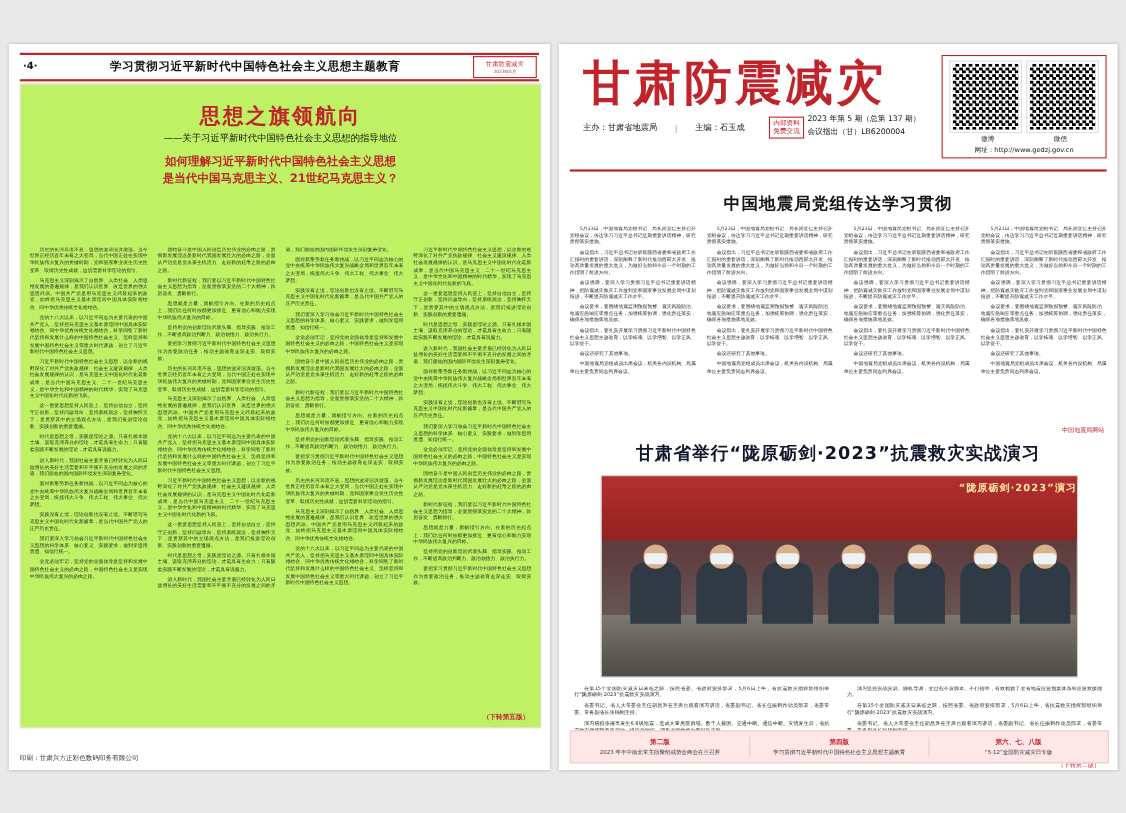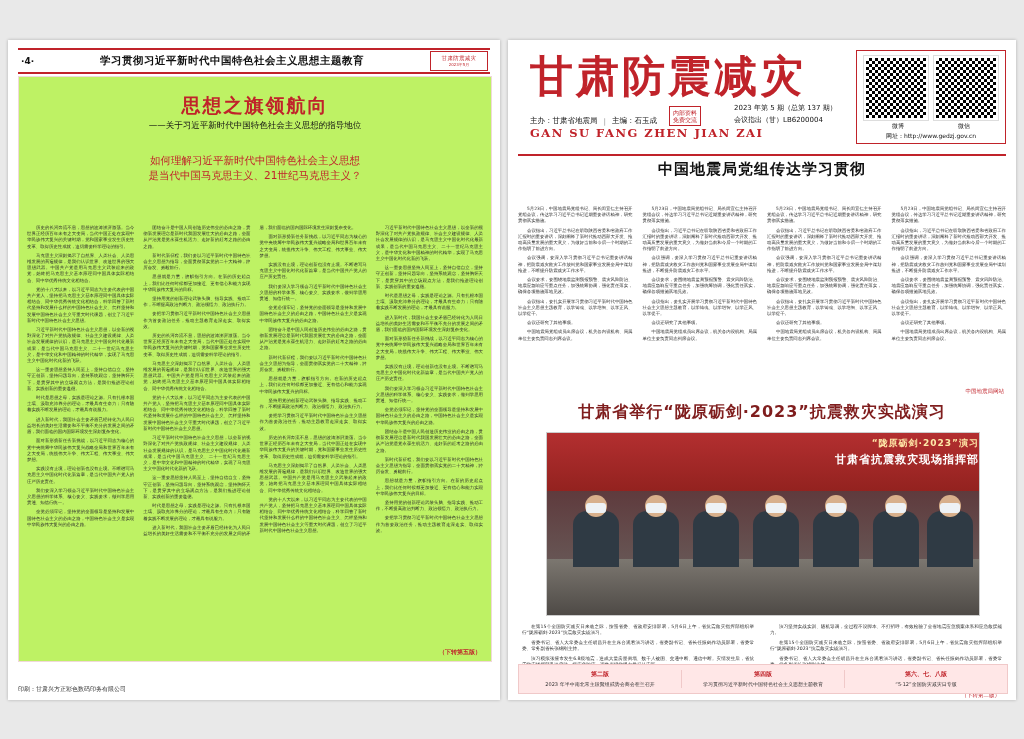--- a/index.html
+++ b/index.html
@@ -49,21 +49,21 @@
     text-align:center;color:#c0232a;font-size:19px;font-weight:bold;
     margin-top:16px;letter-spacing:2px;
   }
   .lp-sub1{
     text-align:center;color:#c0232a;font-size:10px;font-weight:bold;margin-top:10px;
   }
   .lp-sub2{
     text-align:center;color:#111;font-size:8.5px;margin-top:1px;
   }
   .lp-sub3{
-    text-align:center;color:#c0232a;font-size:10.5px;font-weight:normal;margin-top:21px;line-height:15px;
+    text-align:center;color:#c0232a;font-size:10.5px;font-weight:bold;margin-top:8px;line-height:15px;
   }
   .lp-cols{
     position:absolute;left:8px;top:148px;right:8px;bottom:22px;
     column-count:4;column-gap:9px;
     font-size:4.4px;line-height:6.2px;color:#2a2a2a;
     text-align:justify;
     overflow:hidden;
   }
   .lp-cols p{margin:0 0 3px 0;text-indent:9px;}
   .lp-foot-note{
@@ -84,21 +84,21 @@
   }
   .mast-title{
     position:absolute;left:22px;top:10px;width:330px;height:52px;
     color:#c0232a;font-size:43px;font-weight:bold;
     font-family:"DejaVu Serif","Liberation Serif",serif;
     letter-spacing:3px;line-height:52px;
     white-space:nowrap;
   }
   .mast-info{
     position:absolute;left:22px;top:66px;font-size:7.5px;color:#111;
-    display:flex;align-items:flex-end;gap:6px;
+    display:flex;align-items:center;gap:16px;
   }
   .mast-info .sep{color:#999;}
   .mast-box{
     border:1px solid #c0232a;color:#c0232a;font-size:6px;
     padding:2px 3px;line-height:7px;text-align:center;margin-left:6px;
   }
   .mast-en{
     position:absolute;left:22px;top:86px;font-size:11.5px;color:#c0232a;
     font-weight:bold;letter-spacing:1.5px;
     font-family:"DejaVu Serif","Liberation Serif",serif;
@@ -122,39 +122,39 @@
   }
   .mast-rule{
     position:absolute;left:10px;top:114px;width:488px;height:0;
     border-top:2px solid #c0232a;
   }
 
   .lead{
     position:absolute;left:10px;top:120px;width:488px;
   }
   .lead h1{
-    margin:0;text-align:center;font-size:15px;color:#111;font-weight:bold;letter-spacing:1px;
+    margin:16px;text-align:center;font-size:15px;color:#111;font-weight:bold;letter-spacing:1px;
   }
   .lead h2{
     margin:5px 0 0 0;text-align:center;font-size:18px;color:#111;font-weight:bold;letter-spacing:1px;
   }
   .lead-cols{
     position:absolute;left:10px;top:166px;width:488px;height:178px;
     column-count:4;column-gap:10px;
     font-size:4.4px;line-height:6.2px;color:#2a2a2a;text-align:justify;
     overflow:hidden;
   }
   .lead-cols p{margin:0 0 3px 0;text-indent:9px;}
   .lead-sign{
     position:absolute;right:12px;top:348px;font-size:5.5px;color:#c0232a;
   }
 
   .sec2-title{
     position:absolute;left:10px;top:362px;width:488px;text-align:center;
-    font-size:16px;font-weight:bold;color:#7f1d1d;letter-spacing:1px;
+    font-size:16px;font-weight:bold;color:#0f172a;letter-spacing:1px;
   }
   .photo{
     position:absolute;left:38px;top:392px;width:432px;height:182px;
     background:linear-gradient(180deg,#8d2a2e 0%,#a23236 14%,#5b2f33 15%,#6d6a66 100%);
     overflow:hidden;
     border:1px solid #ccc;
   }
   .photo .banner{
     position:absolute;left:0;top:0;width:100%;height:58px;
     background:linear-gradient(180deg,#b32f30,#93221f);
@@ -292,21 +292,20 @@
         <span class="sep">|</span>
         <span>主编：石玉成</span>
         <span class="mast-box">内部资料<br>免费交流</span>
       </div>
 
       <div class="mast-right">
         <div>2023 年第 5 期（总第 137 期）</div>
         <div>会议指出（甘）LB6200004</div>
       </div>
 
-      <div class="mast-en">GAN SU FANG ZHEN JIAN ZAI</div>
 
       <div class="qr-panel">
         <div class="qr-row">
           <div class="qr"></div>
           <div class="qr"></div>
         </div>
         <div class="qr-caps">
           <span>微博</span>
           <span>微信</span>
         </div>
@@ -350,21 +349,20 @@
         <p>会议还研究了其他事项。</p>
         <p>中国地震局党组成员出席会议，机关各内设机构、局属单位主要负责同志列席会议。</p>
       </div>
     <div class="lead-sign">中国地震局网站</div>
 
     <div class="sec2-title">甘肃省举行“陇原砺剑·2023”抗震救灾实战演习</div>
 
     <div class="photo">
       <div class="banner">
         <div class="b1">“陇原砺剑·2023”演习</div>
-        <div class="b2">甘肃省抗震救灾现场指挥部</div>
       </div>
       <div class="table"></div>
       <div class="person" style="left:26px;">
           <span class="head"></span>
           <span class="mask"></span>
         </div>
       <div class="person" style="left:86px;">
           <span class="head"></span>
           <span class="mask"></span>
         </div>

